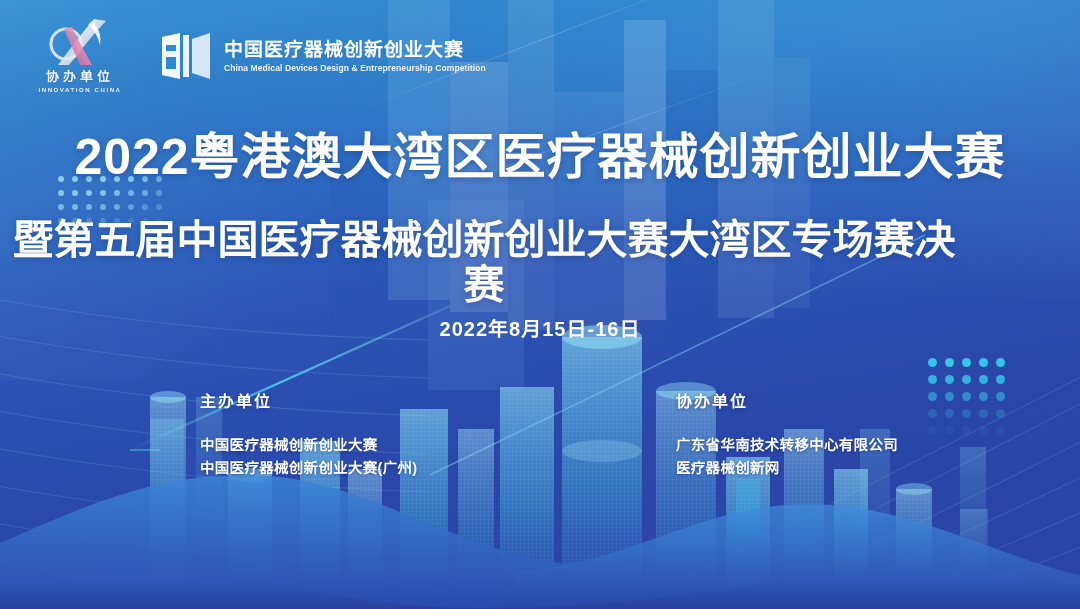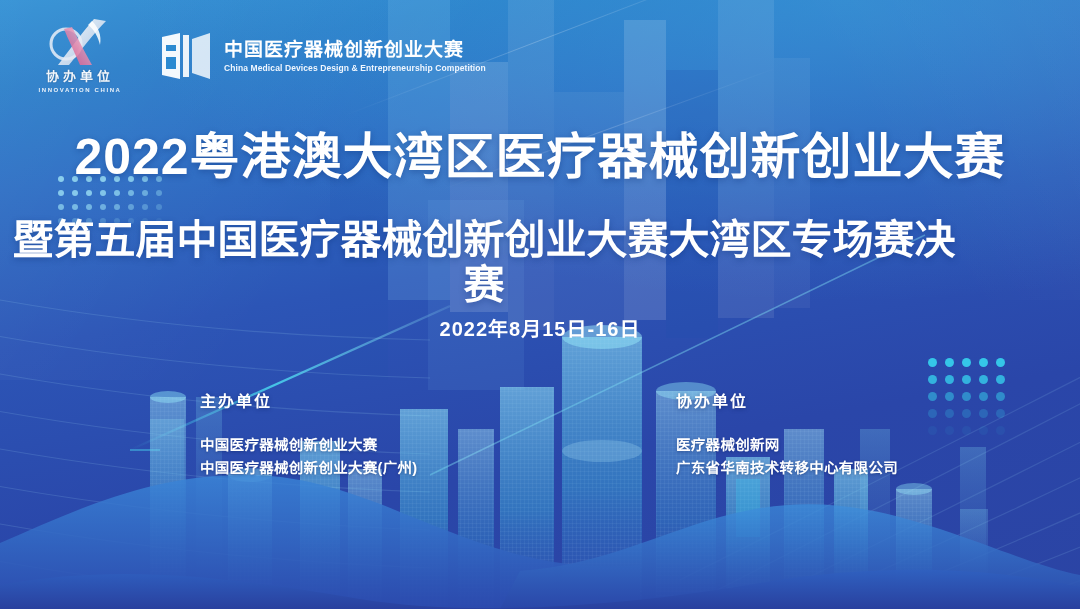--- a/index.html
+++ b/index.html
@@ -387,17 +387,17 @@
   </div>
 
   <div class="org org-host">
     <div class="org-h">主办单位</div>
     <div class="org-l">中国医疗器械创新创业大赛</div>
     <div class="org-l">中国医疗器械创新创业大赛(广州)</div>
   </div>
 
   <div class="org org-co">
     <div class="org-h">协办单位</div>
+    <div class="org-l">广东省华南技术转移中心有限公司</div>
     <div class="org-l">医疗器械创新网</div>
-    <div class="org-l">广东省华南技术转移中心有限公司</div>
   </div>
 
 </div>
 
 </body></html>

